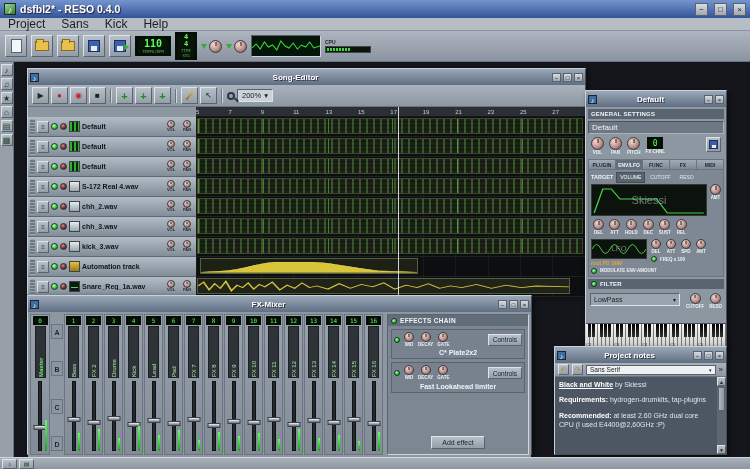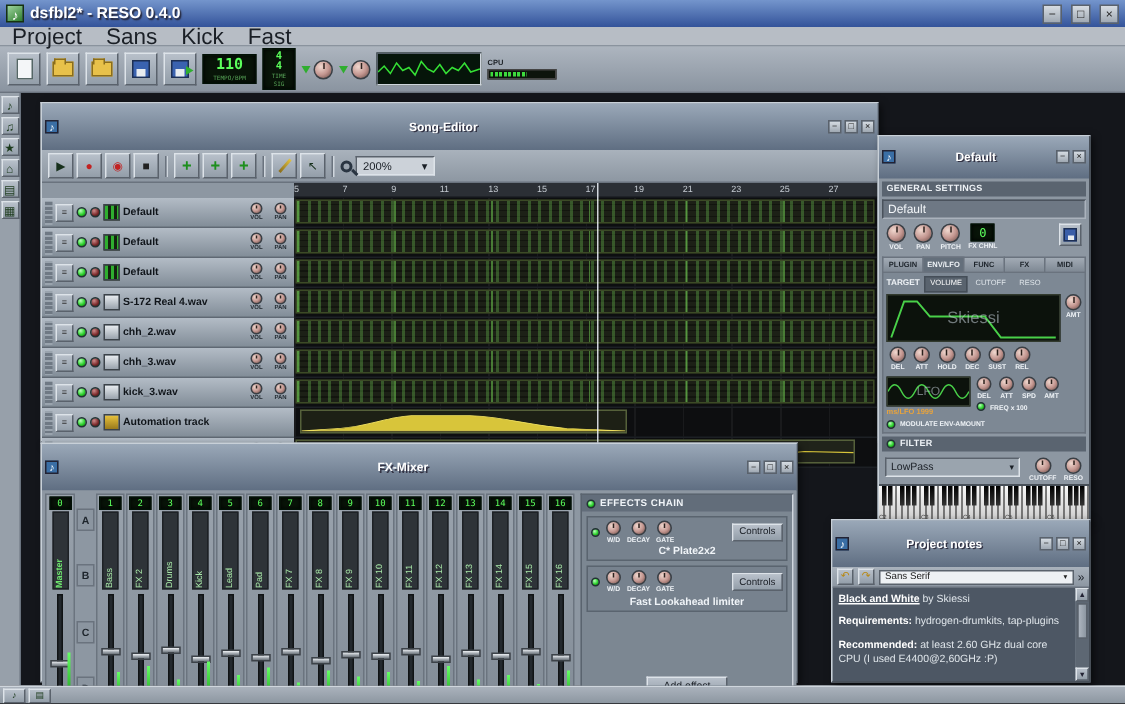--- a/index.html
+++ b/index.html
@@ -27,21 +27,21 @@
 
 
 .titlebar{height:18px;display:flex;align-items:center;gap:4px;padding:0 4px;
   background:linear-gradient(180deg,#7495cc,#33539a);color:#fff;}
 .app-icon{width:12px;height:12px;flex:none;text-align:center;line-height:12px;font-size:9px;
   background:linear-gradient(145deg,#9fd49f,#2e7d2e);border:1px solid #16320f;color:#fff;}
 .titlebar .title{flex:1;font-size:10.5px;font-weight:bold;text-shadow:1px 1px 1px #223;}
 .wbtn{width:13px;height:13px;margin-left:2px;text-align:center;line-height:11px;font-size:8px;
   color:#222;background:linear-gradient(180deg,#d6dce2,#9fa8b2);border:1px solid #5a626c;flex:none;}
 .menubar{height:13px;background:#b7bdc5;border-bottom:1px solid #8a939e;display:flex;}
-.menu-item{font-size:15px;line-height:13px;padding:0 8px;color:#1a1f26;}
+.menu-item{font-size:12px;line-height:13px;padding:0 8px;color:#1a1f26;}
 .toolbar{height:31px;background:linear-gradient(180deg,#adb5bf,#8a94a0);
   border-bottom:1px solid #6a737e;display:flex;align-items:center;gap:4px;padding:0 5px;}
 .tbtn{width:22px;height:22px;display:flex;align-items:center;justify-content:center;flex:none;}
 .i-page{width:11px;height:14px;background:#f4f6f8;border:1px solid #566;}
 .i-folder{width:14px;height:10px;background:#e8c14a;border:1px solid #8a6d1c;position:relative;}
 .i-folder::before{content:"";position:absolute;top:-3px;left:0;width:6px;height:3px;
   background:#e8c14a;border:1px solid #8a6d1c;border-bottom:none;}
 .i-floppy{width:12px;height:12px;background:#3a62b0;border:1px solid #1d2f54;position:relative;}
 .i-floppy::after{content:"";position:absolute;left:2px;bottom:0;width:6px;height:5px;background:#e8ecf0;}
 .i-floppy.exp::before{content:"";position:absolute;right:-4px;top:3px;width:0;height:0;
@@ -64,21 +64,21 @@
 
 
 #workspace{position:absolute;left:0;top:62px;width:750px;height:395px;background:#14161b;overflow:hidden;}
 .side-toolbar{position:absolute;left:0;top:0;width:14px;height:100%;background:#97a0aa;
   border-right:1px solid #6a737e;display:flex;flex-direction:column;align-items:center;padding-top:2px;gap:2px;}
 .stb{width:12px;height:12px;font-size:8px;line-height:11px;text-align:center;color:#1c3a1c;}
 
 
 .win{position:absolute;background:#8d97a2;border:1px solid;border-color:#c8d0d8 #474f59 #474f59 #c8d0d8;
   box-shadow:2px 2px 5px rgba(0,0,0,.55);}
-.win-tb{height:31px;display:flex;align-items:center;gap:2px;padding:0 2px;
+.win-tb{height:16px;display:flex;align-items:center;gap:2px;padding:0 2px;
   background:linear-gradient(180deg,#9aa8b8,#5f6e82);color:#fff;}
 .win-ico{width:9px;height:9px;flex:none;font-size:7px;line-height:9px;text-align:center;
   background:#3a6ea5;border:1px solid #223;color:#fff;}
 .win-title{flex:1;text-align:center;font-size:8px;font-weight:bold;text-shadow:1px 1px 0 #334;
   white-space:nowrap;overflow:hidden;}
 .win-btn{width:9px;height:9px;flex:none;font-size:6px;line-height:8px;text-align:center;color:#222;
   background:linear-gradient(180deg,#d6dce2,#9fa8b2);border:1px solid #5a626c;}
 
 
 #song-editor{left:27px;top:6px;width:559px;height:227px;z-index:1;}
@@ -87,21 +87,21 @@
 .sbtn{width:17px;height:17px;display:flex;align-items:center;justify-content:center;
   font-size:8px;color:#17301c;flex:none;}
 .sbtn.rec{color:#c22222;}
 .sbtn.stop{color:#222;}
 .sbtn.add{color:#1d8f1d;font-size:11px;font-weight:bold;}
 .pencil{width:2px;height:11px;background:linear-gradient(#e0c040,#8a6d1c);transform:rotate(42deg);}
 .sep{width:0;height:14px;border-left:1px solid #6a737e;border-right:1px solid #cfd6dd;margin:0 2px;}
 .mag{width:8px;height:8px;border:2px solid #2a3542;border-radius:50%;position:relative;}
 .mag::after{content:"";position:absolute;left:5px;top:5px;width:5px;height:2px;
   background:#2a3542;transform:rotate(45deg);}
-.zoombox{height:13px;display:flex;align-items:center;gap:20px;padding:0 4px;font-size:7.5px;
+.zoombox{height:13px;display:flex;align-items:center;gap:3px;padding:0 4px;font-size:7.5px;
   background:#ccd2d9;border:1px solid;border-color:#5a626c #dde3e9 #dde3e9 #5a626c;}
 .se-body{position:relative;}
 .se-timeline{height:10px;margin-left:168px;background:#2b2f35;border-bottom:1px solid #14171b;display:flex;}
 .tlnum{width:32.4px;flex:none;font-size:6px;color:#c5cbd2;line-height:10px;}
 .trow{height:20px;display:flex;}
 .thead{width:168px;flex:none;display:flex;align-items:center;gap:2px;padding:0 2px;
   background:linear-gradient(180deg,#b3bcc6,#828d98);border-bottom:1px solid #5f6873;}
 .grip{width:5px;height:16px;flex:none;
   background:repeating-linear-gradient(0deg,#9aa4ae 0 1px,#6f7984 1px 3px);}
 .tops{width:12px;height:12px;flex:none;font-size:6px;line-height:11px;text-align:center;color:#333;}
@@ -249,21 +249,21 @@
     <span class="title">dsfbl2* - RESO 0.4.0</span>
     <span class="wbtn">−</span>
     <span class="wbtn">□</span>
     <span class="wbtn">×</span>
   </div>
 
   <div class="menubar">
       <span class="menu-item">Project</span>
       <span class="menu-item">Sans</span>
       <span class="menu-item">Kick</span>
-      <span class="menu-item">Fast</span>
+      <span class="menu-item">Help</span>
     </div>
 
   <div class="toolbar">
     <span class="tbtn btn3d">
         <span class="i-page"></span>
       </span>
     <span class="tbtn btn3d">
         <span class="i-folder"></span>
       </span>
     <span class="tbtn btn3d">

